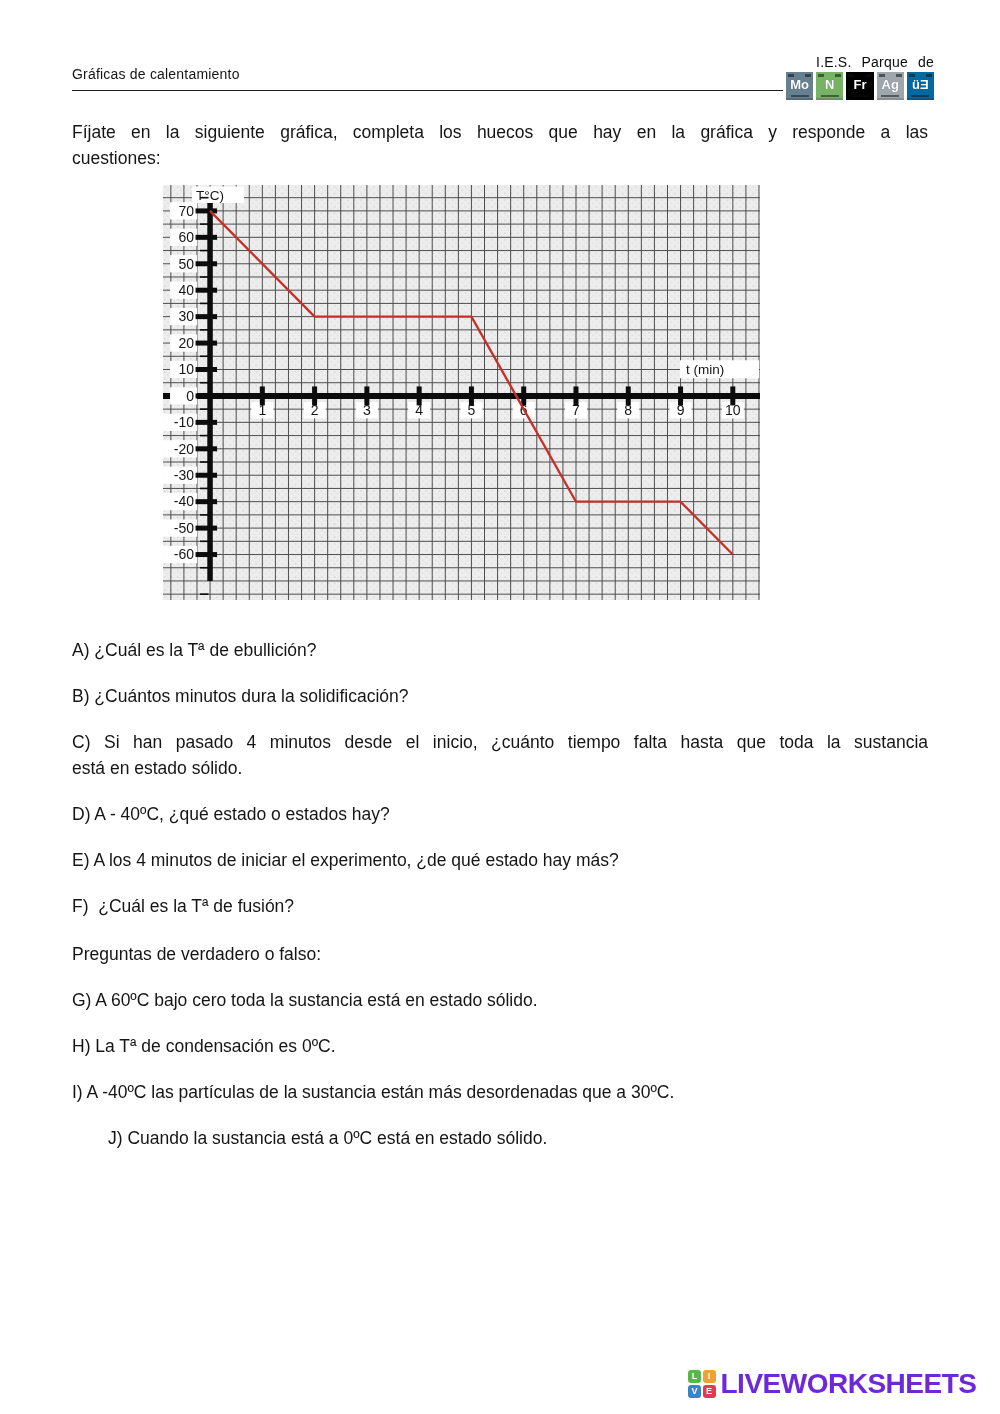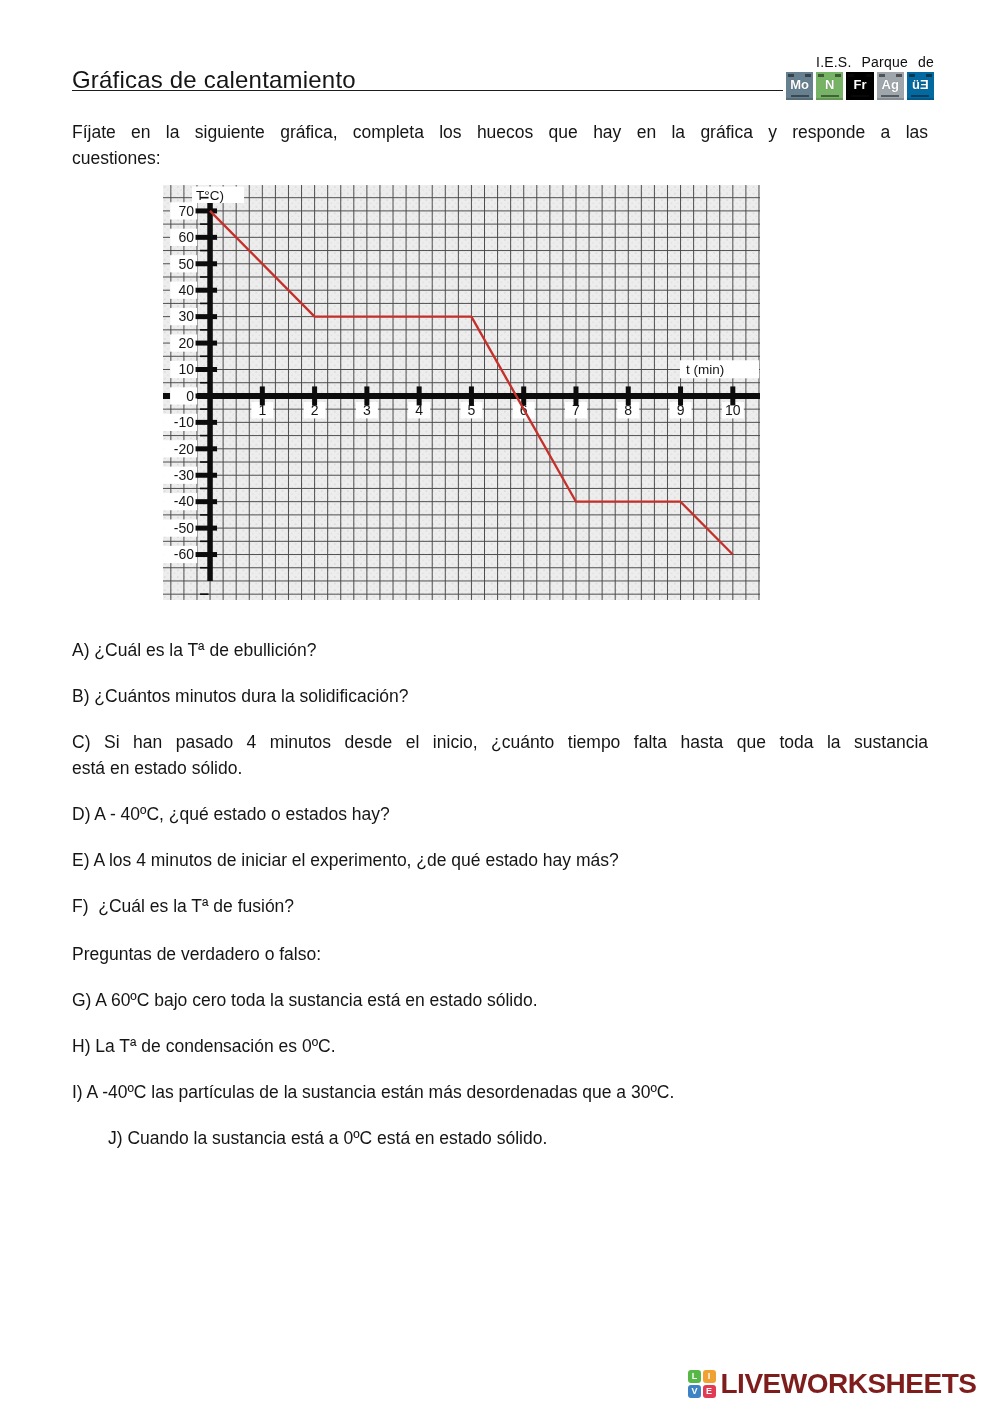--- a/index.html
+++ b/index.html
@@ -1,19 +1,19 @@
 <!DOCTYPE html>
 <html><head>
 <meta charset="utf-8">
 <style>
   html,body{margin:0;padding:0;background:#fff;}
   .page{position:relative;width:1000px;height:1414px;background:#ffffff;
         font-family:"Liberation Sans",sans-serif;color:#151515;overflow:hidden;}
 
-  .title{position:absolute;left:72px;top:66px;font-size:24px;letter-spacing:.2px;}
+  .title{position:absolute;left:72px;top:66px;font-size:14px;letter-spacing:.2px;}
   .title-underline{position:absolute;left:72px;top:90px;width:711px;height:0;
         border-top:1.8px solid #1c1c1c;}
 
   .school-logo{position:absolute;left:786px;top:54px;width:148px;}
   .school-name{font-size:14px;color:#0d0d0d;word-spacing:6px;letter-spacing:.2px;white-space:nowrap;text-align:right;}
   .tiles{display:flex;gap:3px;margin-top:2px;}
   .tile{width:27.5px;height:28px;display:flex;flex-direction:column;padding:2px 2px 3px 2px;
         box-sizing:border-box;box-shadow:inset 0 -2px 0 rgba(0,0,0,.15);}
   .tile-top{display:flex;justify-content:space-between;}
   .tm{width:6px;height:2.5px;background:rgba(15,15,15,.55);}
@@ -25,21 +25,21 @@
   .jl{text-align:justify;text-align-last:justify;}
   .q{position:absolute;left:72px;width:856px;font-size:17.5px;line-height:26px;white-space:pre-wrap;}
 
   .chart-wrap{position:absolute;left:163px;top:185px;width:597px;height:415px;}
   svg text{font-family:"Liberation Sans",sans-serif;}
 
   .footer{position:absolute;left:688px;top:1368px;display:flex;align-items:center;gap:5px;}
   .lw-tiles{display:grid;grid-template-columns:13px 13px;grid-auto-rows:13px;gap:1.5px;}
   .lw-tile{border-radius:3px;color:#fff;font-size:9px;font-weight:bold;
         display:flex;align-items:center;justify-content:center;line-height:1;}
-  .brand{font-size:28px;font-weight:bold;color:#7f1d1d;letter-spacing:-0.5px;white-space:nowrap;}
+  .brand{font-size:28px;font-weight:bold;color:#6d28d9;letter-spacing:-0.5px;white-space:nowrap;}
 </style>
 </head>
 <body>
 
 <div class="page">
 
   <div class="title">Gráficas de calentamiento</div>
   <div class="title-underline"></div>
 
   <div class="school-logo">

